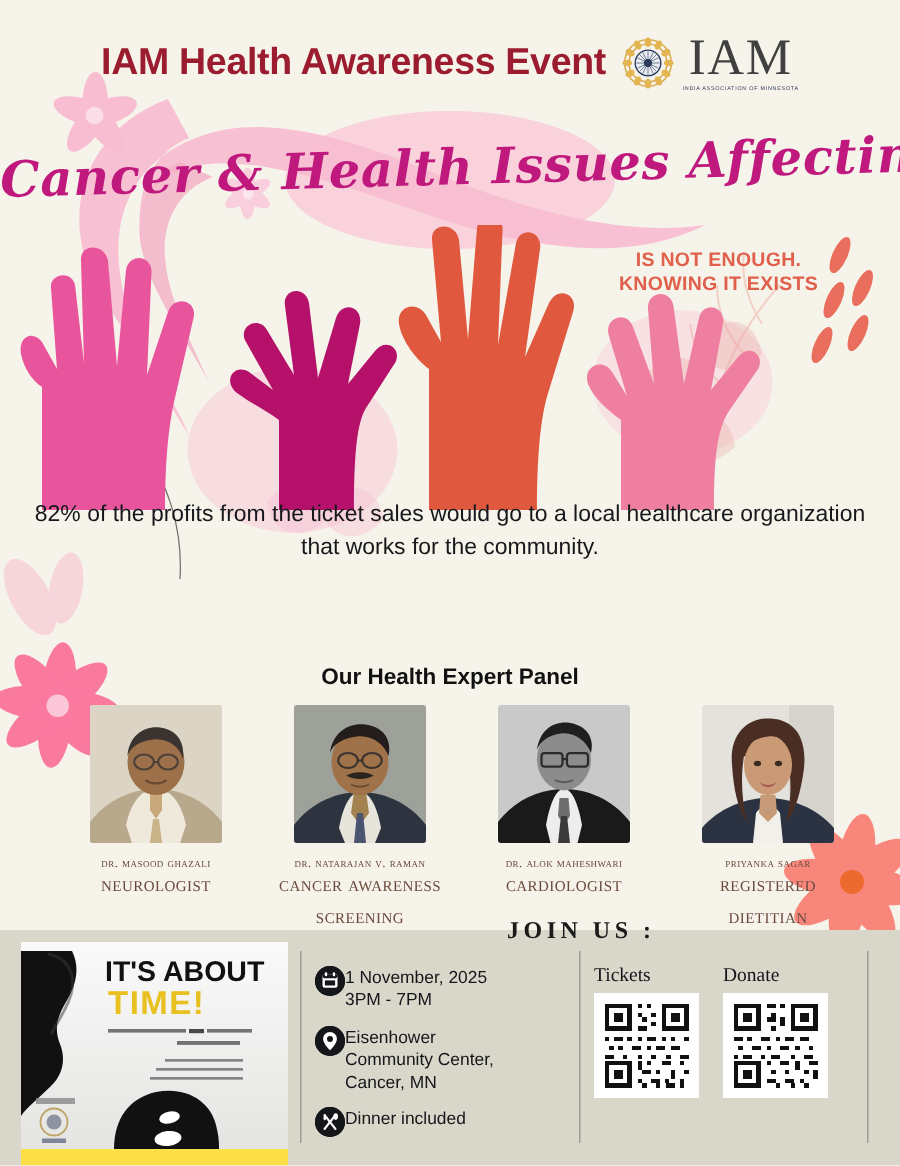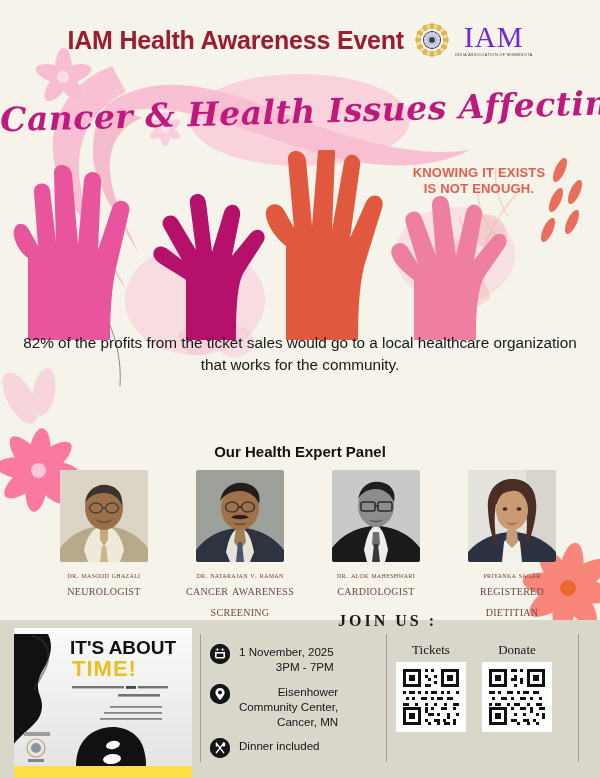--- a/index.html
+++ b/index.html
@@ -34,21 +34,21 @@
 
   
   .header{position:absolute;left:0;top:22px;width:600px;display:flex;align-items:center;justify-content:center;gap:10px;}
   .header-title{
     font-size:25px;font-weight:bold;color:#9B1C2E;
     letter-spacing:-.2px;white-space:nowrap;
   }
   .logo{display:flex;align-items:center;gap:5px;}
   .logo-mark{width:36px;height:36px;}
   .logo-text{display:flex;flex-direction:column;align-items:center;line-height:1;}
-  .logo-iam{font-family:"Liberation Serif",serif;font-size:29px;letter-spacing:1px;color:#6d28d9;}
+  .logo-iam{font-family:"Liberation Serif",serif;font-size:34px;letter-spacing:1px;color:#404040;}
   .logo-sub{font-size:3.6px;letter-spacing:.5px;color:#2C3A5B;margin-top:2px;white-space:nowrap;}
 
   
   .script-title{
     position:absolute;left:0;top:92px;width:600px;text-align:center;
     font-family:"DejaVu Serif",serif;
     font-style:italic;font-weight:bold;
     font-size:33px;color:#C0197E;
     transform:rotate(-1.6deg);
     letter-spacing:.5px;white-space:nowrap;
@@ -102,26 +102,26 @@
   .join-us{
     position:absolute;left:338px;top:-8px;
     font-family:"Liberation Serif",serif;
     font-weight:bold;font-size:16px;color:#1B1B1B;letter-spacing:3px;
   }
   .play-img{position:absolute;left:14px;top:8px;width:178px;height:166px;background:#fde047;overflow:hidden;}
 
   .vrule{position:absolute;width:1px;background:#8C8A80;opacity:.75;}
 
   .details{position:absolute;left:210px;top:24px;width:160px;}
-  .detail-row{display:flex;align-items:flex-start;gap:9px;margin-bottom:9px;text-align:right;}
+  .detail-row{display:flex;align-items:flex-start;gap:0;margin-bottom:9px;}
   .dicon{width:20px;height:20px;flex:0 0 20px;border-radius:50%;background:#15161A;position:relative;}
   .dtext{font-size:11.6px;line-height:1.32;color:#15161A;}
 
   .qrzone{position:absolute;left:396px;top:22px;width:180px;display:flex;gap:16px;}
-  .qrbox{display:flex;flex-direction:column;align-items:center;}
+  .qrbox{display:flex;flex-direction:column;align-items:flex-start;}
   .qrlabel{font-family:"Liberation Serif",serif;font-size:13px;color:#15161A;margin-bottom:4px;}
   .qr{width:70px;height:70px;background:#fff;padding:3px;box-sizing:border-box;}
 </style>
 </head>
 <body>
 
 <div class="poster">
 
   <svg class="deco" style="left:0;top:0;width:600px;height:777px;" viewBox="0 0 600 777">
 
@@ -317,22 +317,22 @@
       <path d="M414,190 L414,130 C406,124 396,116 392,106 C388,94 402,88 408,98
                L418,114 L406,74 C402,62 418,56 422,68 L436,106
                L432,56 C431,44 447,42 449,54 L456,106
                L466,62 C469,50 484,54 482,66 L474,110
                L492,88 C500,78 512,88 504,98 L486,124
                C478,136 476,156 476,190 Z"></path>
     </g>
   </svg>
 
   <div class="knowing">
+    <div>IS NOT ENOUGH.</div>
     <div>KNOWING IT EXISTS</div>
-    <div>IS NOT ENOUGH.</div>
   </div>
 
   <div class="body-copy">
     <p class="p2">82% of the profits from the ticket sales would go to a local healthcare organization that works for the community.</p>
   </div>
 
   <div class="panel-heading">Our Health Expert Panel</div>
 
   <div class="experts">
 

